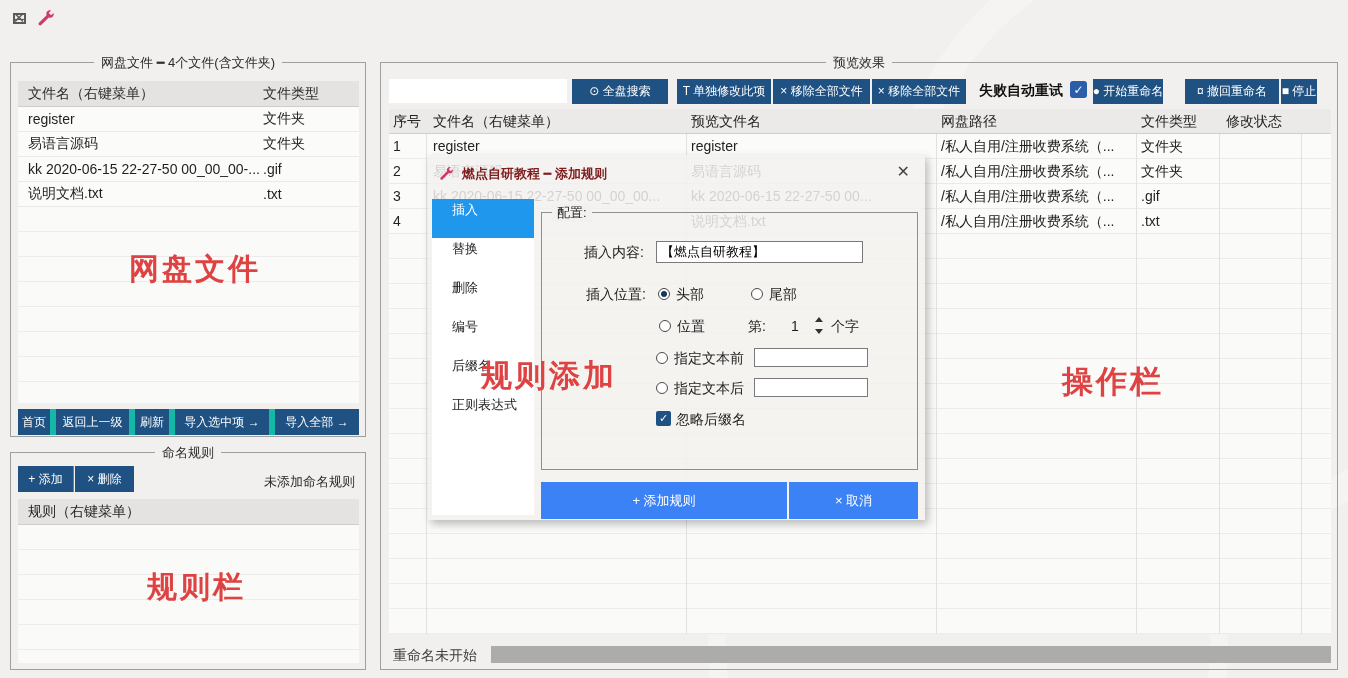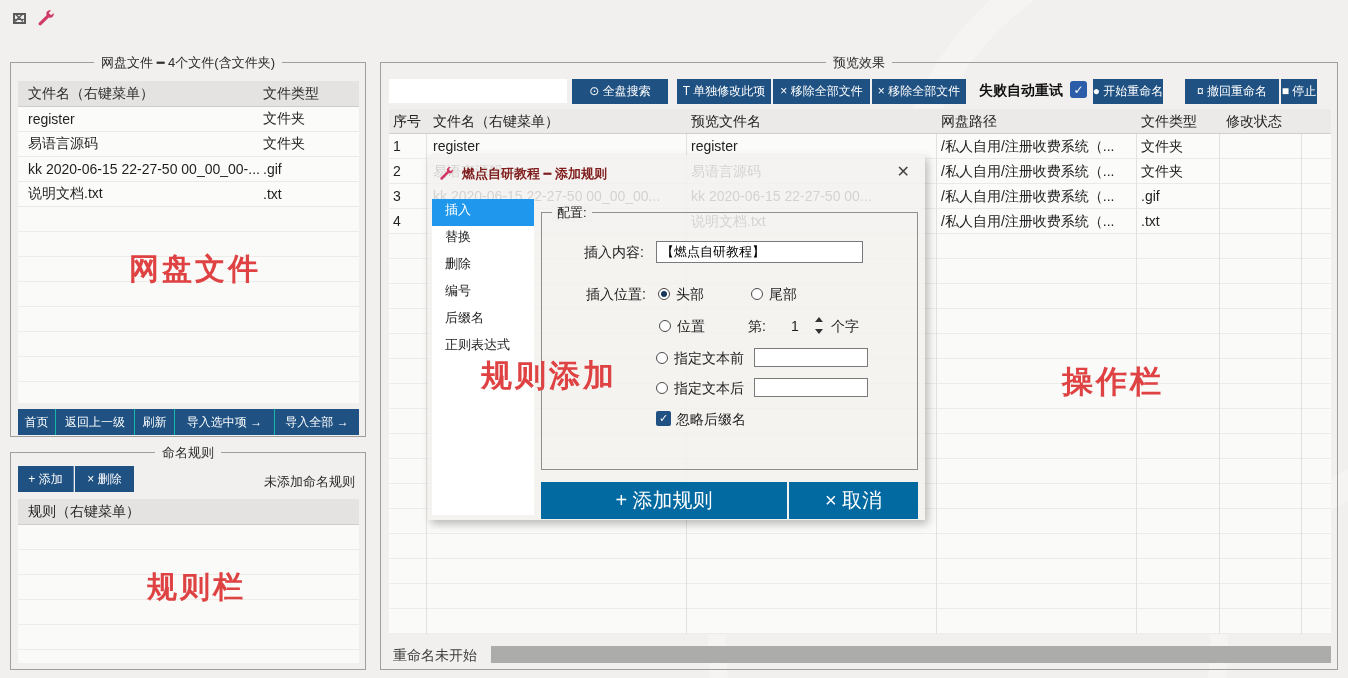--- a/index.html
+++ b/index.html
@@ -24,21 +24,21 @@
 
   
   #files-box{left:10px;top:62px;width:356px;height:375px}
   .lheader{position:absolute;left:7px;top:18px;width:341px;height:26px;background:#e4e3e1;border-bottom:1px solid #cfcecc;display:flex;align-items:center;font-size:14px;color:#2b2b2b}
   .lh-name{padding-left:10px;flex:1}.lh-type{width:96px}
   .lrow{position:absolute;left:7px;width:341px;height:25px;background:#fbfbfa;border-bottom:1px solid #eceae8;display:flex;align-items:center;font-size:14px}
   .lc-name{padding-left:10px;flex:1;white-space:nowrap;overflow:hidden}
   .lc-type{width:96px;white-space:nowrap}
   .lempty{position:absolute;left:7px;top:144px;width:341px;height:196px;background:repeating-linear-gradient(to bottom,#fafaf9 0 24px,#edecea 24px 25px)}
   .lbuttons{position:absolute;left:7px;top:346px;height:26px;display:flex}
-  .bbtn{background:#1f5182;color:#fff;font-size:12px;display:flex;align-items:center;justify-content:center;border-right:1px solid #14b8a6;white-space:nowrap;height:26px}
+  .bbtn{background:#1f5182;color:#fff;font-size:12px;display:flex;align-items:center;justify-content:center;border-right:6px solid #14b8a6;white-space:nowrap;height:26px}
 
   
   #rules-box{left:10px;top:452px;width:356px;height:218px}
   .sbtn{position:absolute;background:#1f5182;color:#fff;font-size:12px;display:flex;align-items:center;justify-content:center;white-space:nowrap}
   #rbtn-add{left:7px;top:13px;width:56px;height:26px;border-right:1px solid #5c83a8}
   #rbtn-del{left:64px;top:13px;width:59px;height:26px}
   .rules-hint{position:absolute;right:10px;top:20px;font-size:13px;color:#2b2b2b}
   .rheader{position:absolute;left:7px;top:46px;width:341px;height:26px;background:#e4e3e1;border-bottom:1px solid #cfcecc;display:flex;align-items:center;font-size:14px}
   .rheader span{padding-left:10px}
   .rempty{position:absolute;left:7px;top:72px;width:341px;height:138px;background:repeating-linear-gradient(to bottom,#fafaf9 0 24px,#edecea 24px 25px)}
@@ -60,36 +60,36 @@
   .vsep{position:absolute;top:71px;height:500px;width:1px;background:#e3e1df}
   .pstatus-text{position:absolute;left:12px;top:584px;font-size:14px;color:#404040}
   .ptrack{position:absolute;left:110px;top:583px;width:840px;height:17px;background:#acacab}
 
   
   #dialog{position:absolute;left:428px;top:155px;width:497px;height:365px;background:rgba(242,241,239,.85);box-shadow:3px 4px 8px rgba(70,70,70,.35);z-index:20}
   .dlg-icon{position:absolute;left:11px;top:11px;width:15px;height:15px}
   .dlg-title{position:absolute;left:34px;top:10px;font-size:13px;font-weight:bold;color:#7f1d1d;white-space:nowrap}
   .dlg-close{position:absolute;right:15px;top:7px;font-size:16px;color:#444}
   .dlg-list{position:absolute;left:4px;top:44px;width:102px;height:316px;background:#fff}
-  .dlg-item{height:27px;line-height:21px;padding-left:13px;font-size:13px;color:#1c1c1c;white-space:nowrap}
+  .dlg-item{height:39px;line-height:21px;padding-left:20px;font-size:13px;color:#1c1c1c;white-space:nowrap}
   .dlg-item.sel{background:#1e97ec;color:#fff}
   .cfg{position:absolute;left:113px;top:57px;width:377px;height:258px;border:1px solid #8f8f8d}
   .cfg-legend{position:absolute;top:-9px;left:10px;background:#f2f1ef;padding:0 5px;font-size:13px;color:#222}
   .cfg-label{position:absolute;font-size:14px;color:#1c1c1c;white-space:nowrap}
   .cfg-input{position:absolute;background:#fff;border:1px solid #7a7a7a;font-size:13px;padding:0 4px;outline:none}
   #in-content{left:114px;top:28px;width:207px;height:22px}
   #in-before{left:212px;top:135px;width:114px;height:19px}
   #in-after{left:212px;top:165px;width:114px;height:19px}
   .radio{position:absolute;width:12px;height:12px;border:1px solid #4a4a4a;border-radius:50%;background:#fff}
   .radio.sel::after{content:"";position:absolute;inset:2px;border-radius:50%;background:#17365c}
   #cb-ext{left:114px;top:198px;width:15px;height:15px;font-size:11px;background:#1f5182;border-radius:2px}
   .spin{position:absolute;left:272px;top:104px;width:10px;height:17px;display:flex;flex-direction:column;align-items:center;justify-content:space-between}
   .tri-up{width:0;height:0;border-left:4px solid transparent;border-right:4px solid transparent;border-bottom:5px solid #333}
   .tri-down{width:0;height:0;border-left:4px solid transparent;border-right:4px solid transparent;border-top:5px solid #333}
-  .dlg-btn{position:absolute;top:327px;height:37px;background:#0369a1;color:#fff;font-size:20px;display:flex;align-items:center;justify-content:center;white-space:nowrap}
+  .dlg-btn{position:absolute;top:327px;height:37px;background:#3b82f6;color:#fff;font-size:13px;display:flex;align-items:center;justify-content:center;white-space:nowrap}
   #dlg-add{left:113px;width:246px}#dlg-cancel{left:361px;width:129px}
 
   
   .annot{position:absolute;z-index:30;color:#df4242;font-weight:bold;font-size:30px;letter-spacing:3px;white-space:nowrap}
   #an-files{left:129px;top:249px}
   #an-rules{left:147px;top:567px}
   #an-add{left:481px;top:355px;font-size:31px}
   #an-ops{left:1062px;top:361px;font-size:31px}
 </style>
 </head>

